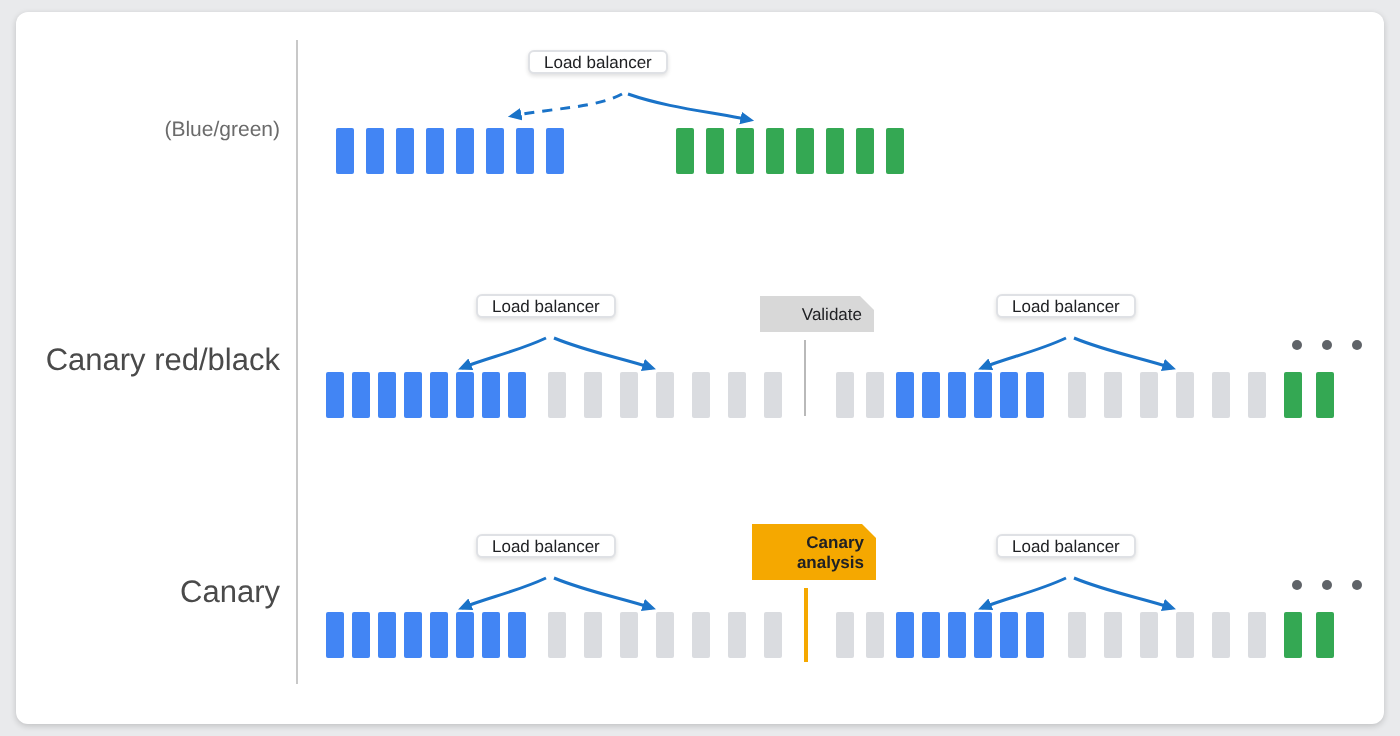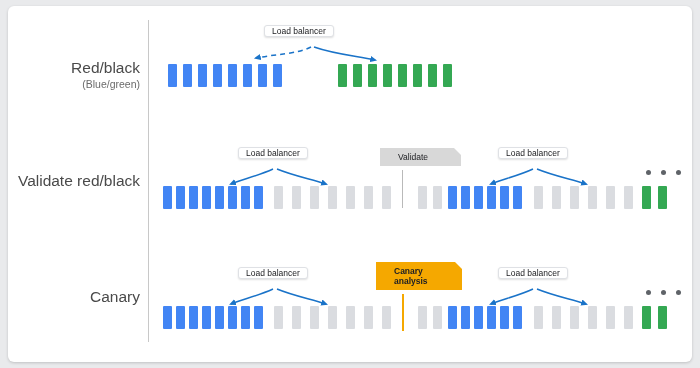--- a/index.html
+++ b/index.html
@@ -72,24 +72,24 @@
     color:#202124;
     text-align:center;
     white-space:nowrap;
     padding:0 7px;
     line-height:10px;
   }
 
   
   .stage{
     position:absolute;
-    text-align:left;
+    text-align:right;
     font-size:8.5px;
     line-height:10px;
-    padding:4px 18px;
+    padding:4px 6px;
     color:#202124;
     -webkit-clip-path:polygon(0 0, calc(100% - 7px) 0, 100% 7px, 100% 100%, 0 100%);
     clip-path:polygon(0 0, calc(100% - 7px) 0, 100% 7px, 100% 100%, 0 100%);
   }
   .stage.gray{background:#d8d8d8;}
   .stage.orange{background:#f5a800;font-weight:bold;}
 
   .stage-line{position:absolute;width:1px;}
   .stage-line.gray{background:#b9b9b9;}
   .stage-line.orange{background:#f5a800;width:1.5px;}
@@ -105,21 +105,20 @@
 </style>
 </head>
 <body>
 
 <div class="canvas">
   <div class="card">
 
     <div class="vsep"></div>
 
     <div class="row-label" style="top:52px;">
-      <div class="main">Red/black</div>
       <div class="sub">(Blue/green)</div>
     </div>
 
     <div class="row">
 
       <div class="lb" style="left:116px;top:19px;">Load balancer</div>
 
       <svg class="arrows" width="544" height="368">
         <defs>
           <marker id="ah-blue" markerWidth="5" markerHeight="5" refX="3.2" refY="2.1" orient="auto">
@@ -149,21 +148,21 @@
         <div class="bar green" style="left:220px;top:58px;"></div>
         <div class="bar green" style="left:235px;top:58px;"></div>
         <div class="bar green" style="left:250px;top:58px;"></div>
         <div class="bar green" style="left:265px;top:58px;"></div>
         <div class="bar green" style="left:280px;top:58px;"></div>
         <div class="bar green" style="left:295px;top:58px;"></div>
       </div>
     </div>
 
     <div class="row-label" style="top:165px;">
-      <div class="main">Validate red/black</div>
+      <div class="main">Canary red/black</div>
       <div class="sub"></div>
     </div>
 
     <div class="row">
 
       <div class="lb" style="left:90px;top:141px;">Load balancer</div>
 
       <div class="lb" style="left:350px;top:141px;">Load balancer</div>
 
       <div class="stage gray" style="left:232px;top:142px;width:45px;">Validate</div>

